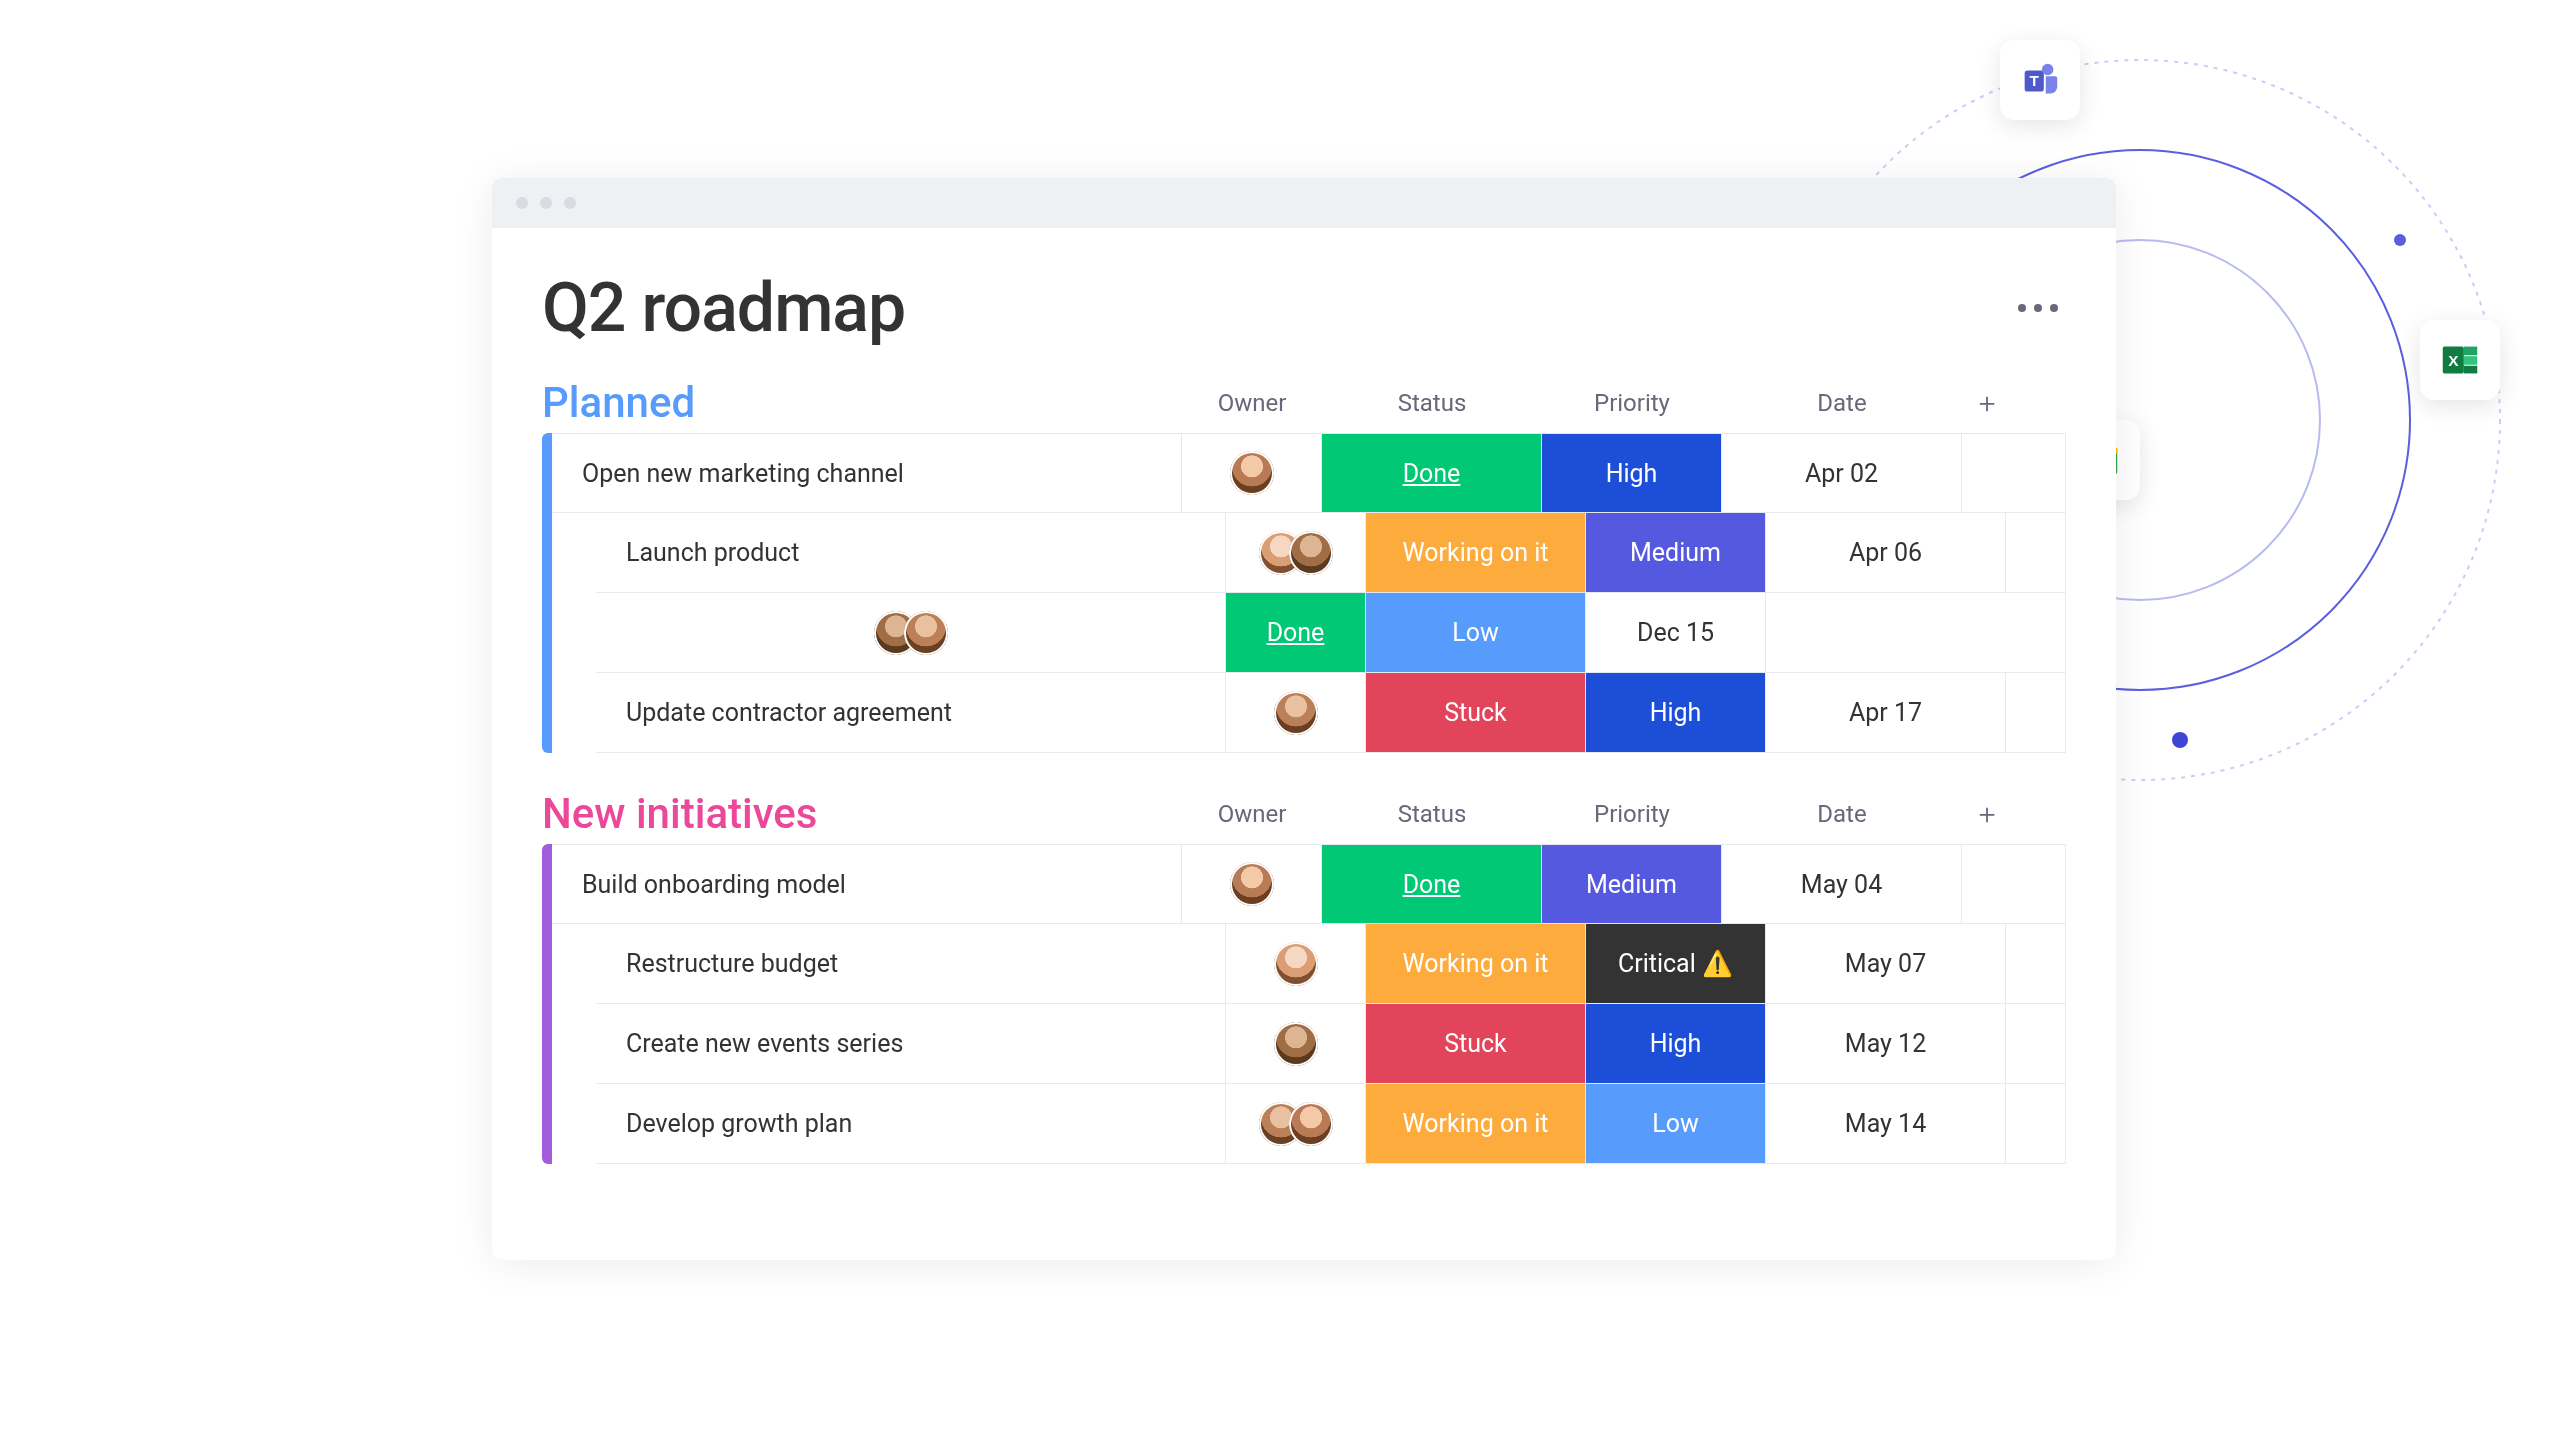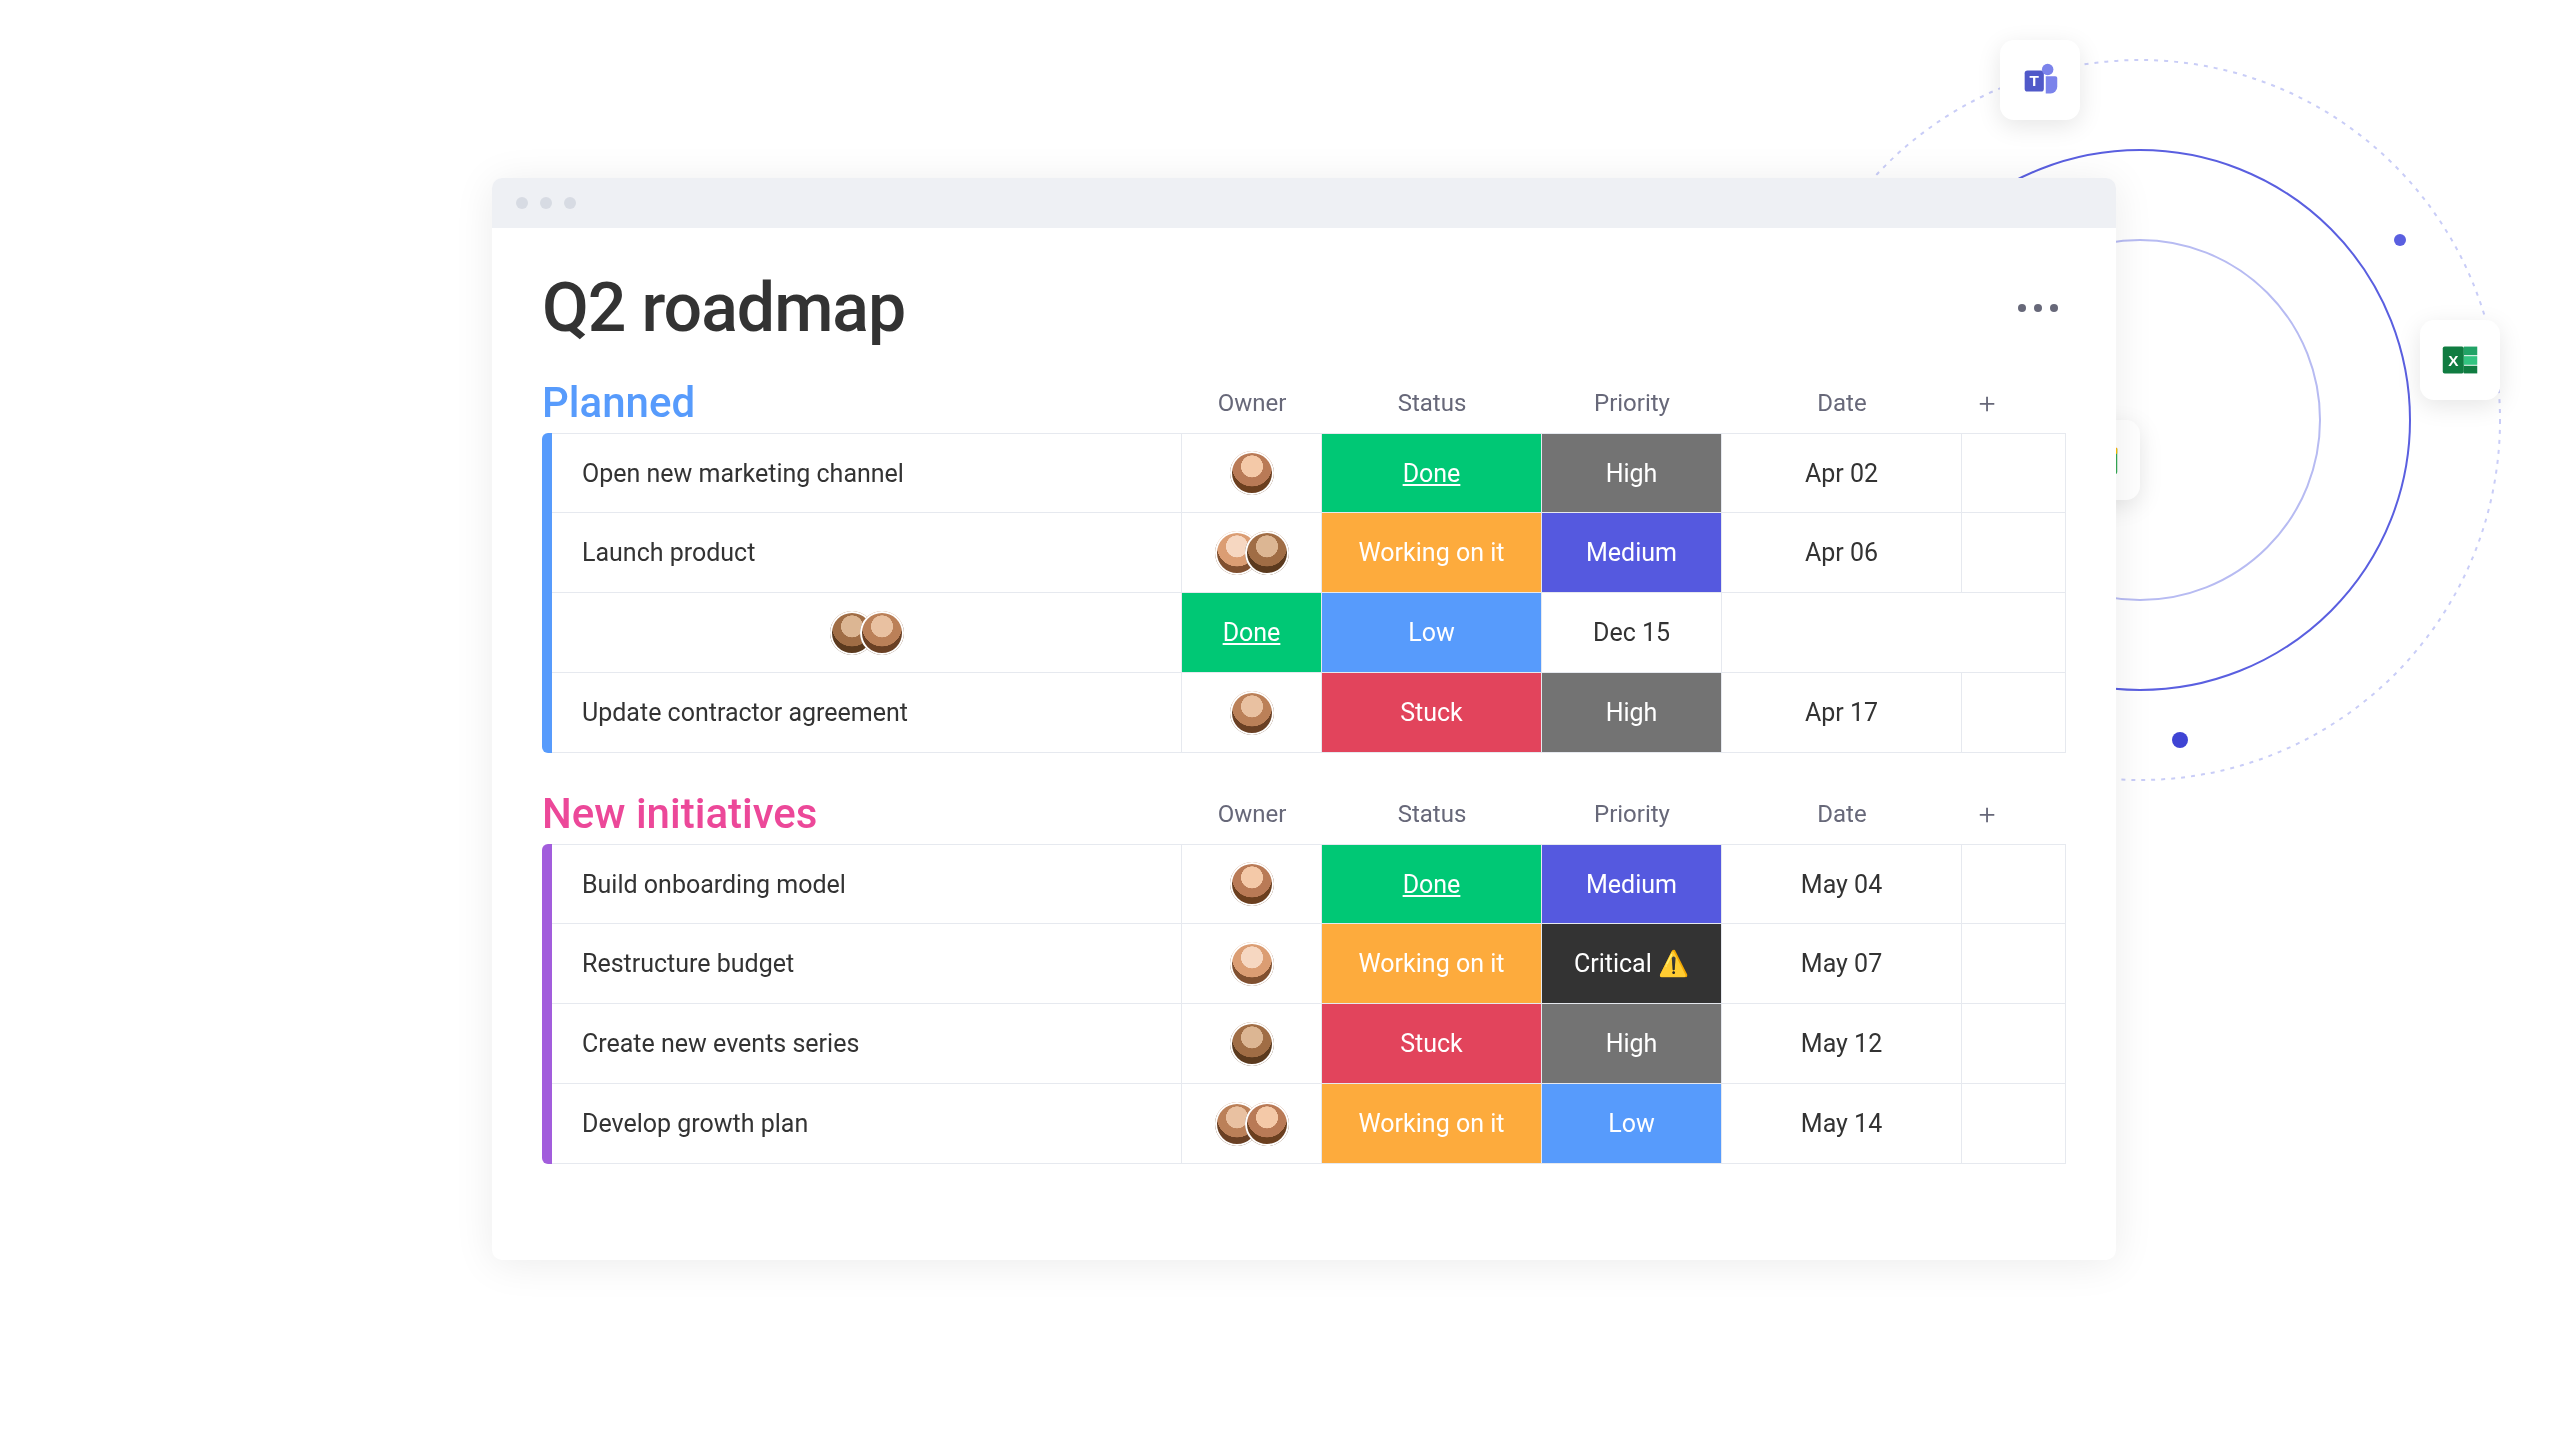--- a/index.html
+++ b/index.html
@@ -72,38 +72,38 @@
     .rows.blue   { border-left-color: #579bfc; }
     .rows.purple { border-left-color: #a25ddc; }
     .row {
       display: grid;
       grid-template-columns: 630px 140px 220px 180px 240px 50px;
       height: 80px;
       border-top: 1px solid #e6e9ef;
       border-bottom: 1px solid #e6e9ef;
       border-right: 1px solid #e6e9ef;
     }
-    .row + .row { border-top: none; }
+    .row + .row { border-top: none; margin-left: 44px; }
     .cell { display: flex; align-items: center; justify-content: center; font-size: 25px; border-right: 1px solid #e6e9ef; }
     .cell:last-child { border-right: none; }
     .task-cell { justify-content: flex-start; padding-left: 30px; color: #333; }
     .date-cell { color: #333; }
     .owner-cell { position: relative; }
     .avatar {
       width: 44px; height: 44px; border-radius: 50%;
       display: inline-block;
       background-size: cover;
     }
     .av-stack { display: flex; }
     .av-stack .avatar + .avatar { margin-left: -14px; }
     .status-cell, .priority-cell { color: #fff; font-weight: 400; }
     .c-done    { background: #00c875; text-decoration: underline; }
     .c-working { background: #fdab3d; }
     .c-stuck   { background: #e2445c; }
-    .c-high    { background: #737373; color: #fff; }
+    .c-high    { background: #1d4ed8; color: #fff; }
     .c-medium  { background: #5559df; color: #fff; }
     .c-low     { background: #579bfc; color: #fff; }
     .c-critical{ background: #333333; color: #fff; }
     .extra-cell { background: #fff; }
 
     .avatar.a1 { background: radial-gradient(circle at 50% 35%, #f4c9a8 30%, #b97a56 31%, #b97a56 55%, #6b3f1f 56%); box-shadow: inset 0 0 0 2px #fff; }
     .avatar.a2 { background: radial-gradient(circle at 50% 35%, #f6d7c1 30%, #db9d73 31%, #db9d73 55%, #805030 56%); box-shadow: inset 0 0 0 2px #fff; }
     .avatar.a3 { background: radial-gradient(circle at 50% 35%, #dcb693 30%, #a06d45 31%, #a06d45 55%, #5b3a1e 56%); box-shadow: inset 0 0 0 2px #fff; }
     .avatar.a4 { background: radial-gradient(circle at 50% 35%, #e9c1a1 30%, #bb8058 31%, #bb8058 55%, #6a4024 56%); box-shadow: inset 0 0 0 2px #fff; }
 

